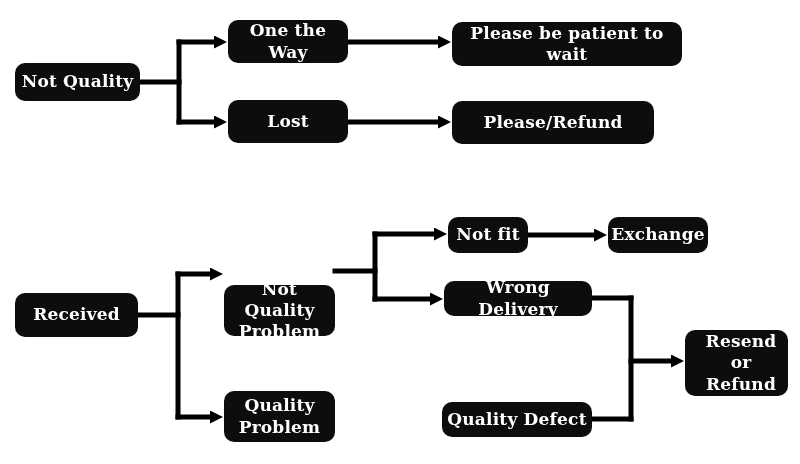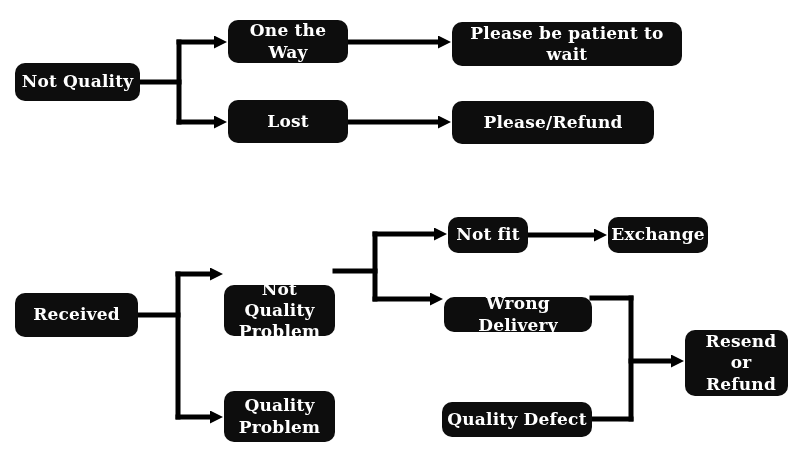--- a/index.html
+++ b/index.html
@@ -36,21 +36,21 @@
   #n-not-received      { left: 15px;  top: 63px;  width: 125px; height: 38px; }
   #n-one-the-way       { left: 228px; top: 20px;  width: 120px; height: 43px; }
   #n-please-wait       { left: 452px; top: 22px;  width: 230px; height: 44px; }
   #n-lost              { left: 228px; top: 100px; width: 120px; height: 43px; }
   #n-resend-refund     { left: 452px; top: 101px; width: 202px; height: 43px; }
   #n-received          { left: 15px;  top: 293px; width: 123px; height: 44px; }
   #n-not-quality       { left: 224px; top: 245px; width: 111px; height: 51px; margin-top: 40px; }
   #n-quality-problem   { left: 224px; top: 391px; width: 111px; height: 51px; }
   #n-not-fit           { left: 448px; top: 217px; width: 80px;  height: 36px; }
   #n-exchange          { left: 608px; top: 217px; width: 100px; height: 36px; text-align: center; }
-  #n-wrong-delivery    { left: 444px; top: 281px; width: 148px; height: 35px; margin-top: 16px; }
+  #n-wrong-delivery    { left: 444px; top: 281px; width: 148px; height: 35px; }
   #n-quality-defect    { left: 442px; top: 402px; width: 150px; height: 35px; }
   #n-resend-or-refund  { left: 685px; top: 330px; width: 103px; height: 66px; padding-left: 9px; }
 </style>
 </head>
 <body>
 
 <div class="canvas">
 
   <svg class="edges-svg" viewBox="0 0 800 464" aria-hidden="true">
     <defs>

